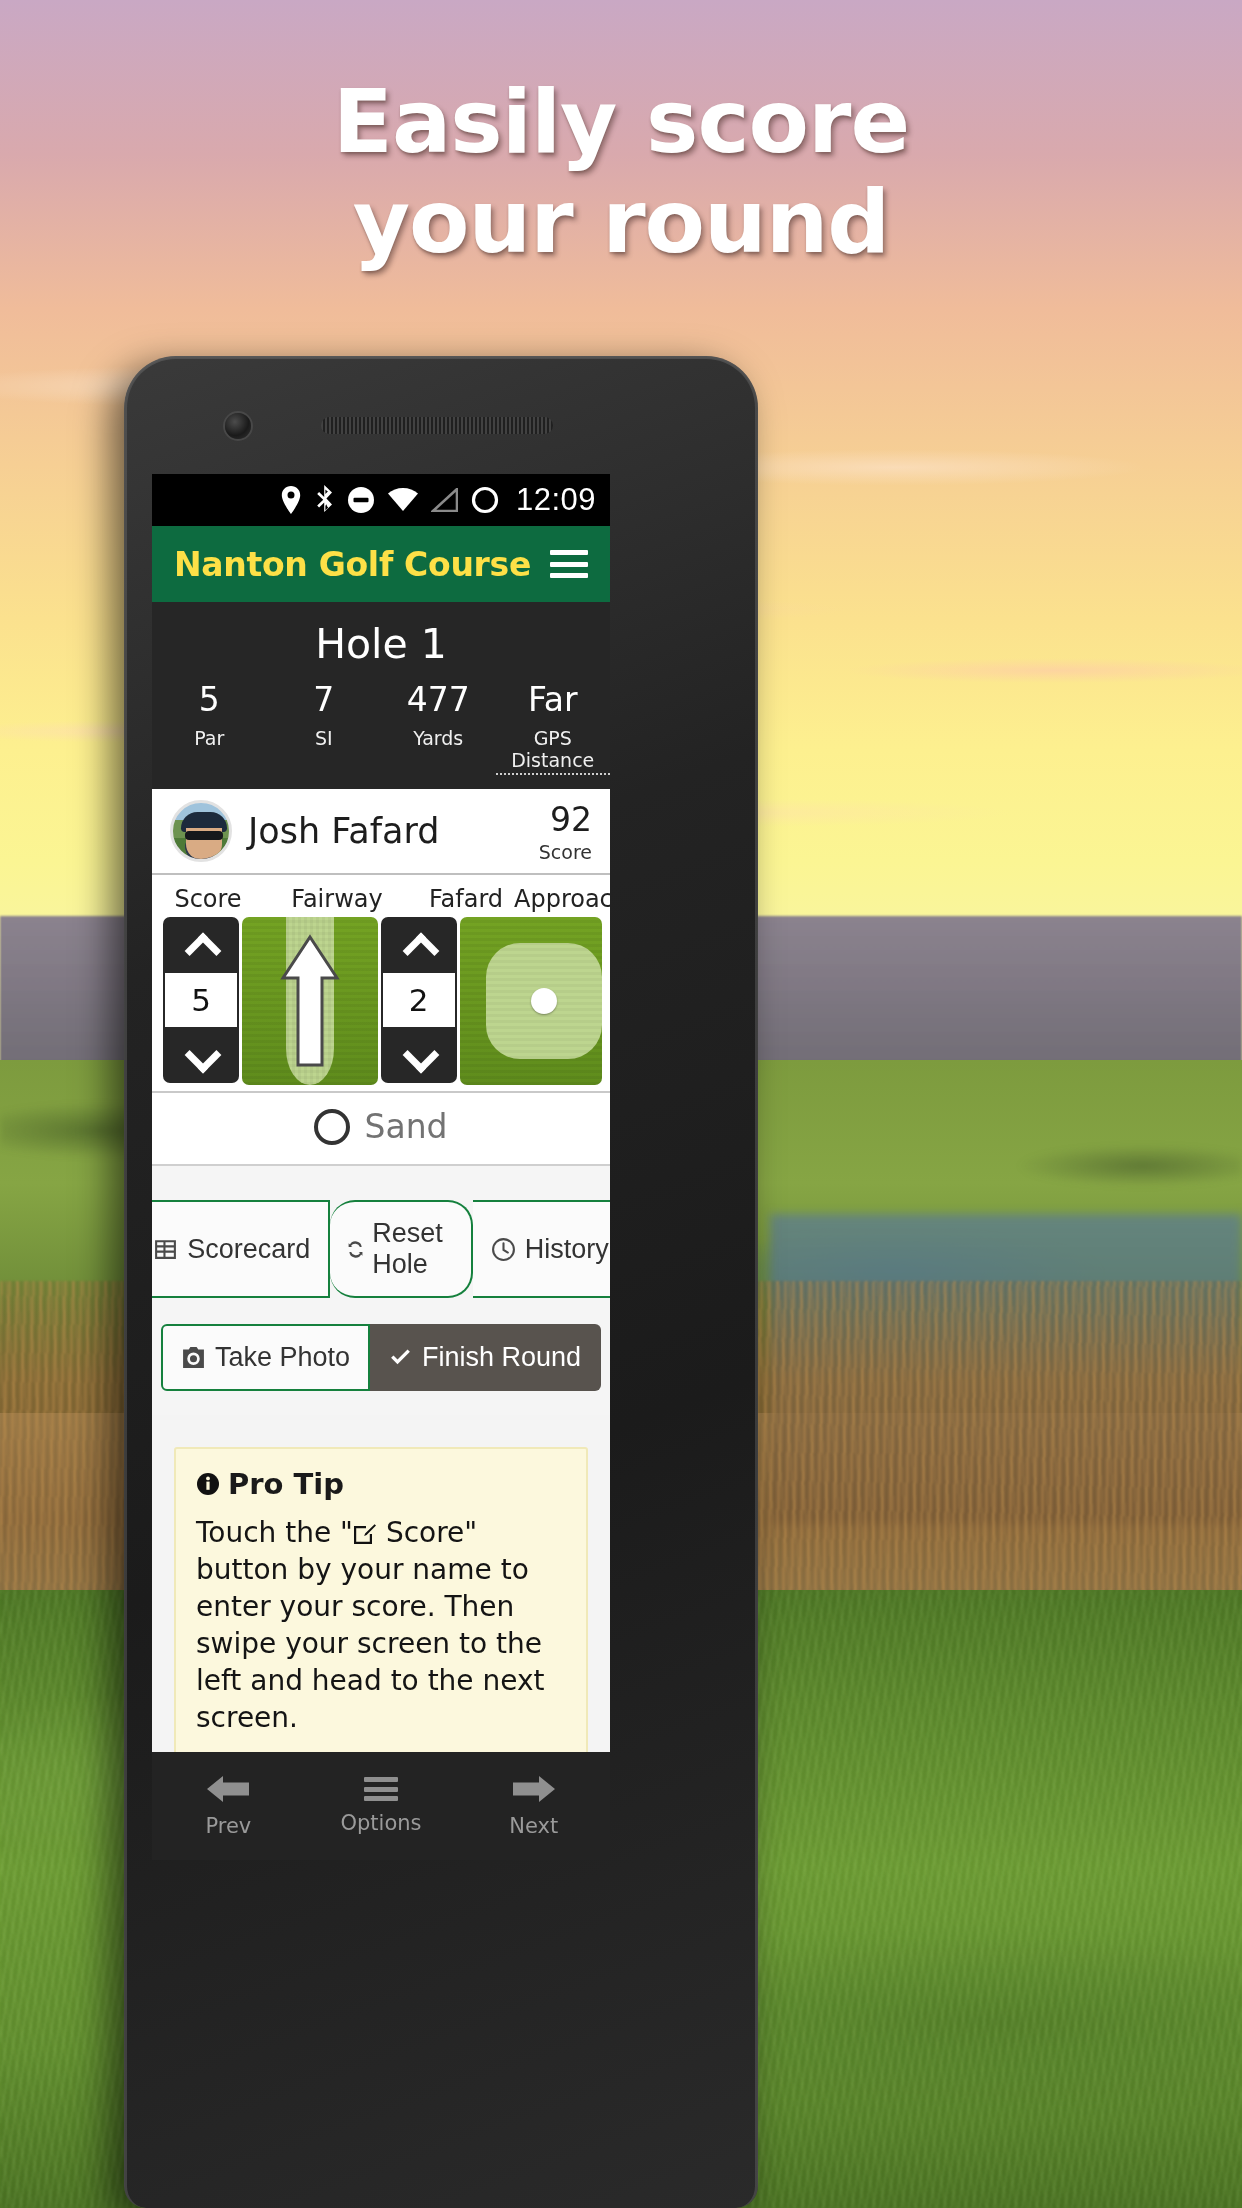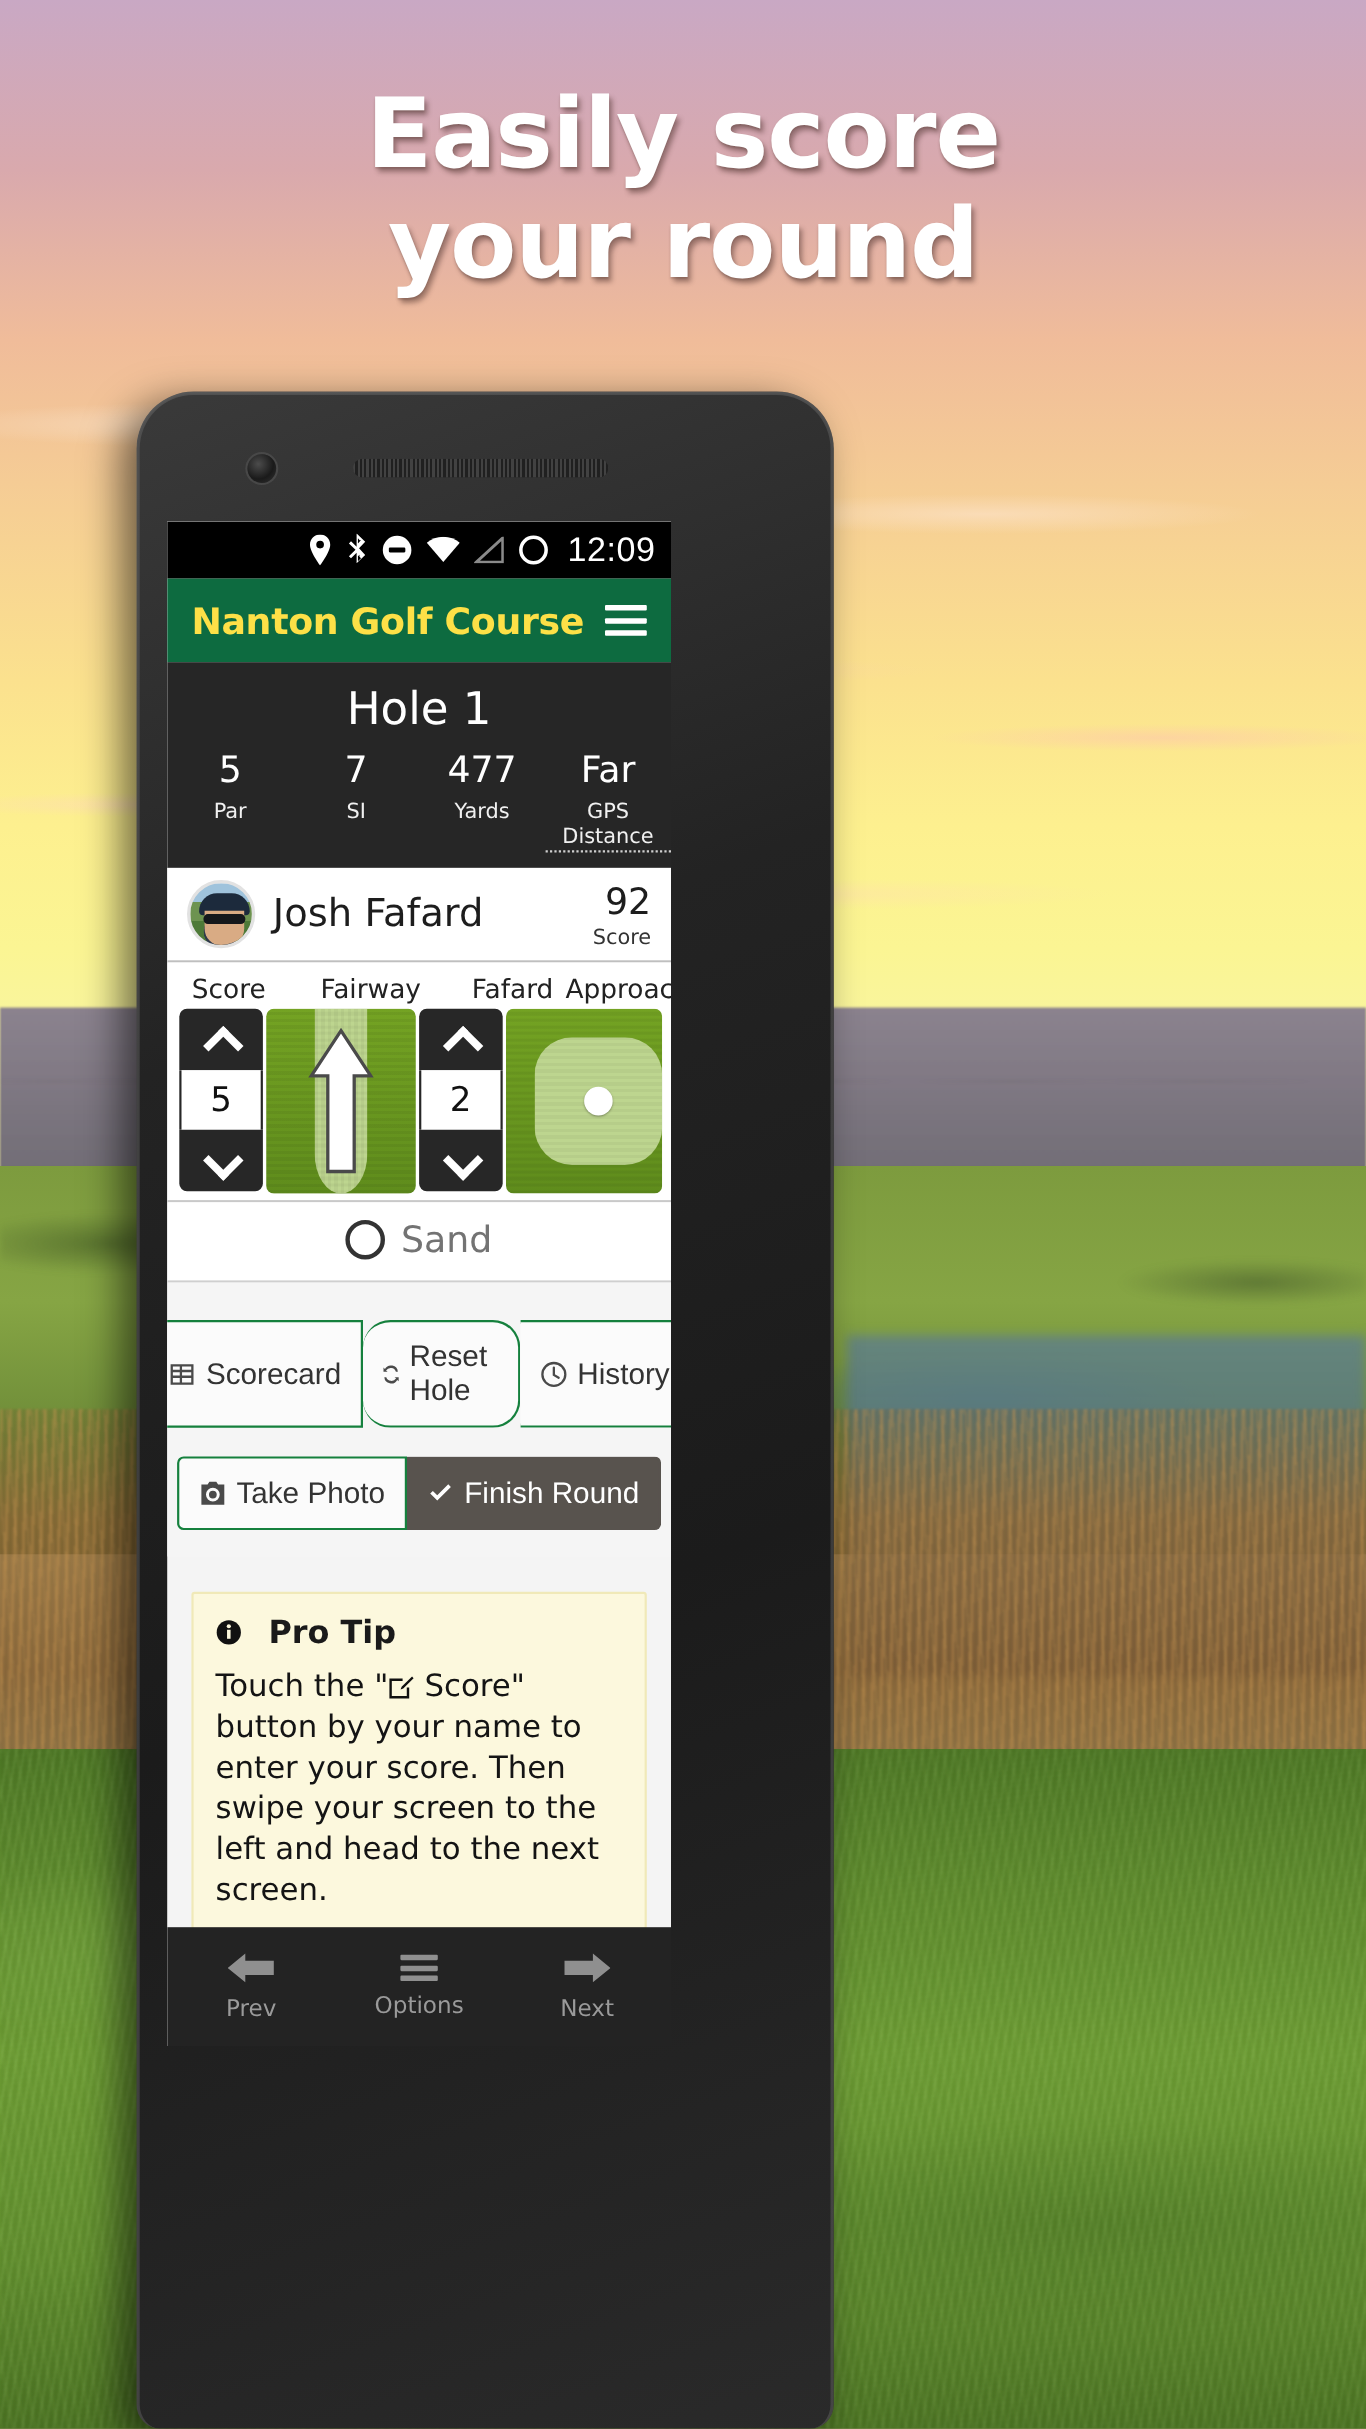--- a/index.html
+++ b/index.html
@@ -313,21 +313,21 @@
   .btngroup .b:last-child { border-radius: 0 6px 6px 0; }
   .btngroup.second { margin-top: 26px; border-radius: 32px; }
   .btngroup .b.dark { background:#58534e; color:#fff; border-color:#58534e; }
 
   
   #protip {
     margin: 32px 22px 0; background:#fcf8dd; border:2px solid #f0e9b8;
     padding: 18px 20px 16px; border-radius: 3px;
   }
   #protip .h {
-    font-size: 29px; font-weight:700; color:#1a1a1a; display:flex; align-items:center; gap:24px;
+    font-size: 29px; font-weight:700; color:#1a1a1a; display:flex; align-items:center; gap:8px;
     font-family:"DejaVu Sans", sans-serif;
   }
   #protip .body {
     margin-top: 14px; font-size: 28px; line-height: 1.32; color:#141414;
     font-family:"DejaVu Sans", sans-serif;
   }
 
   
   #bottomnav {
     position:absolute; left:0; bottom:0; width:100%; height: 108px;

